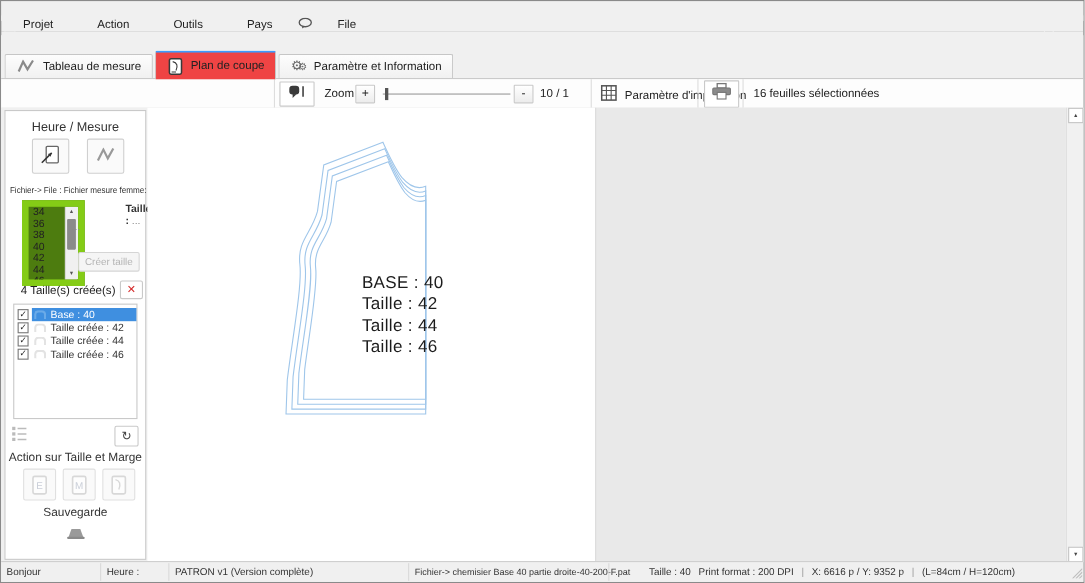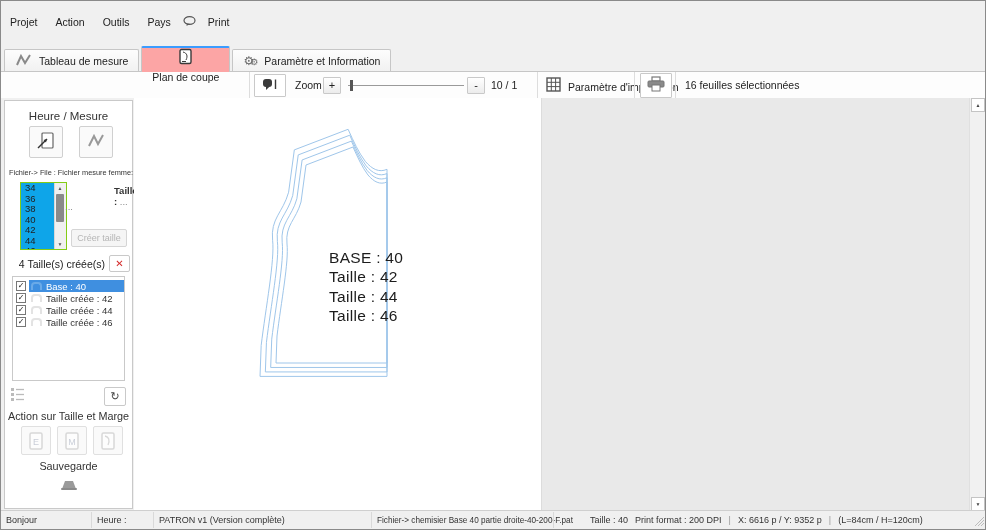--- a/index.html
+++ b/index.html
@@ -8,28 +8,28 @@
        border:1px solid #8a8a8a;box-sizing:border-box;overflow:hidden;}
   
   .titlebar{position:absolute;left:0;top:18px;right:0;height:13px;background:#282828;}
   .titlebar .appicon{position:absolute;left:3px;top:2px;width:8px;height:8px;border:1px solid #9a9a9a;background:#555;}
   .titlebar .title{position:absolute;left:0;right:0;top:1px;text-align:center;font-size:9.5px;color:#cfcfcf;letter-spacing:.5px;}
   .wctrl{position:absolute;top:0;right:6px;height:13px;display:flex;gap:13px;align-items:center;color:#d8d8d8;font-size:9px;}
   .wctrl .restore-box{width:7px;height:6px;border:1px solid #d8d8d8;}
   .wctrl span{cursor:default;}
   
   .menubar{position:absolute;left:0;top:13px;right:0;height:15px;background:#f0f0f0;display:flex;align-items:center;font-size:10.5px;}
-  .menu-item{padding:0 9px;height:100%;display:flex;align-items:center;}
+  .menu-item{padding:0 20px;height:100%;display:flex;align-items:center;}
   .bubble-wrap{padding:0 3px;display:flex;align-items:center;}
   
   .strip{position:absolute;left:0;top:28px;right:0;height:17px;background:#f0f0f0;}
   .tabbar{position:absolute;left:0;top:45px;right:0;height:26px;background:#f0f0f0;border-bottom:1px solid #c6c6c6;display:flex;align-items:flex-end;padding-left:3px;box-sizing:border-box;}
   .tab{height:21px;display:flex;align-items:center;gap:6px;padding:0 10px;background:linear-gradient(#fdfdfd,#f1f1f1);
        border:1px solid #c6c6c6;border-bottom:none;border-radius:2px 2px 0 0;margin-right:2px;font-size:10.5px;color:#222;position:relative;}
-  .tab.active{height:24px;background:#fca5a5;border-top:2px solid #3b9cff;margin-bottom:-1px;z-index:2;flex-direction:column;}
+  .tab.active{height:24px;background:#ef4444;border-top:2px solid #3b9cff;margin-bottom:-1px;z-index:2;}
   .tab svg{display:block;}
   .gear-big{font-size:12px;color:#6a6a6a;line-height:1;}
   .gear-small{font-size:9px;color:#6a6a6a;line-height:1;margin-left:-4px;margin-top:-6px;}
   
   .toolbar{position:absolute;left:0;top:71px;right:0;height:26px;background:#fdfdfd;border-bottom:1px solid #d4d4d4;}
   .tb-btn{position:absolute;border:1px solid #c9c9c9;background:#fff;display:flex;align-items:center;justify-content:center;border-radius:1px;}
   .tb-label{position:absolute;font-size:10.5px;color:#222;}
   .tb-sep{position:absolute;top:0;bottom:0;border-left:1px solid #ddd;}
   .small-btn{width:16px;height:15px;font-size:11px;line-height:13px;background:linear-gradient(#fff,#ececec);}
   .slider{position:absolute;left:347px;top:13px;width:116px;height:1px;background:#9a9a9a;}
@@ -38,21 +38,21 @@
   .main{position:absolute;left:0;top:97px;right:0;bottom:18px;background:#f0f0f0;}
   .canvas{position:absolute;left:133px;top:0;width:407px;bottom:0;background:#fff;}
   .graypanel{position:absolute;left:540px;right:16px;top:0;bottom:0;background:#e9e9e9;border-left:1px solid #dcdcdc;}
   .vscroll{position:absolute;right:0;top:0;bottom:0;width:15px;background:#f1f1f1;border-left:1px solid #e0e0e0;}
   .vs-btn{position:absolute;left:1px;width:12px;height:12px;border:1px solid #c4c4c4;background:#fff;font-size:5px;color:#444;display:flex;align-items:center;justify-content:center;}
   
   .sidebar{position:absolute;left:3px;top:2px;width:129px;height:409px;background:#fff;border:1px solid #c9c9c9;box-sizing:border-box;font-size:10px;}
   .sb-title{position:absolute;left:0;right:0;top:9px;text-align:center;font-size:11.5px;color:#333;}
   .icon-btn{position:absolute;width:32px;height:30px;border:1px solid #d0d0d0;background:#fafafa;border-radius:2px;display:flex;align-items:center;justify-content:center;}
   .sb-file{position:absolute;left:4px;top:67px;font-size:8px;color:#333;white-space:nowrap;transform:scaleX(.92);transform-origin:left;}
-  .sizelist{position:absolute;left:15px;top:81px;width:45px;height:66px;border:1px solid #84cc16;overflow:hidden;background:#0ea5e9;}
+  .sizelist{position:absolute;left:15px;top:81px;width:45px;height:66px;border:6px solid #84cc16;overflow:hidden;background:#4d7c0f;}
   .sizelist ul{margin:0;padding:0;list-style:none;}
   .sizelist li{height:10.5px;line-height:10.5px;padding-left:4px;font-size:9.5px;}
   .sl-scroll{position:absolute;right:0;top:0;bottom:0;width:11px;background:#f0f0f0;border-left:1px solid #d8d8d8;}
   .sl-btn{position:absolute;left:0;width:10px;height:10px;font-size:5px;color:#555;display:flex;align-items:center;justify-content:center;background:#f0f0f0;}
   .sl-thumb{position:absolute;left:1px;top:11px;width:8px;height:28px;background:#8a8a8a;border-radius:1px;}
   .sb-taille{position:absolute;left:65px;top:84px;font-size:9.5px;color:#333;margin-left:44px;}
   .sb-taille b{font-weight:bold;}
   .sb-dots{position:absolute;left:60px;top:100px;font-size:9.5px;color:#888;}
   .create-btn{position:absolute;left:66px;top:128px;width:54px;height:16px;border:1px solid #d5d5d5;background:#f5f5f5;color:#b5b5b5;font-size:9px;display:flex;align-items:center;justify-content:center;border-radius:2px;}
   .created-title{position:absolute;left:0;top:157px;width:100px;text-align:right;font-size:10.5px;color:#222;}
@@ -102,21 +102,21 @@
     <div class="menu-item">Projet</div>
     <div class="menu-item">Action</div>
     <div class="menu-item">Outils</div>
     <div class="menu-item">Pays</div>
     <div class="bubble-wrap">
       <svg width="13" height="11" viewBox="0 0 13 11">
           <ellipse cx="6.5" cy="4.5" rx="5.5" ry="3.8" fill="none" stroke="#555" stroke-width="1.2"></ellipse>
           <path d="M4,7.5 L3.5,10 L7,7.8" fill="#555"></path>
         </svg>
     </div>
-    <div class="menu-item">Print</div>
+    <div class="menu-item">File</div>
   </div>
 
   <div class="strip"></div>
 
   <div class="tabbar">
     <div class="tab">
       <span>
         <svg width="18" height="13" viewBox="0 0 18 13">
             <polyline points="2,11 6,2 10,9 15,1" fill="none" stroke="#8a8a8a" stroke-width="2"></polyline>
           </svg>

